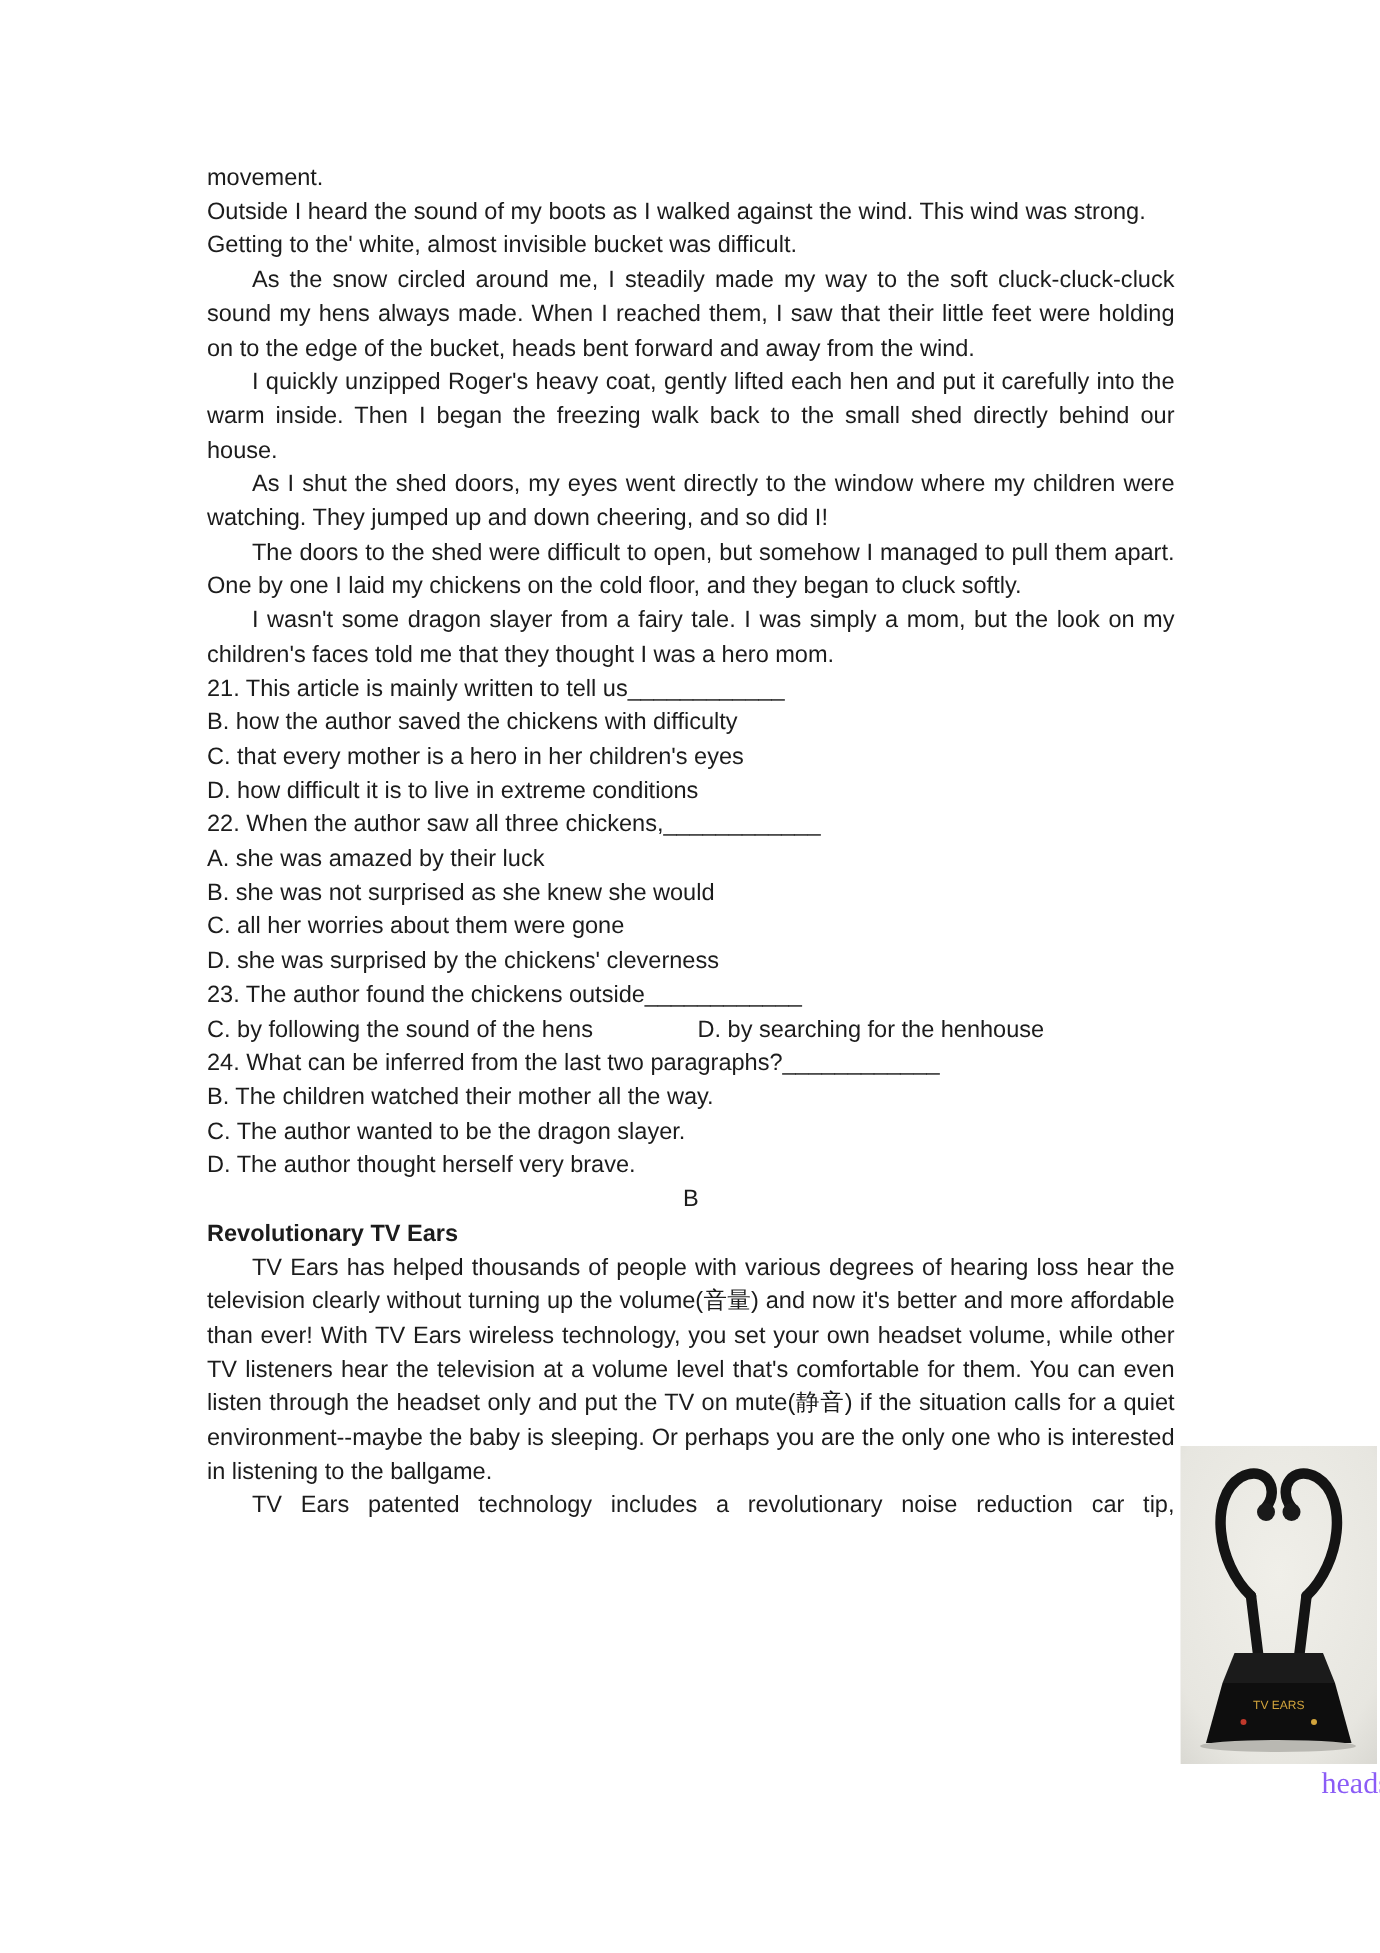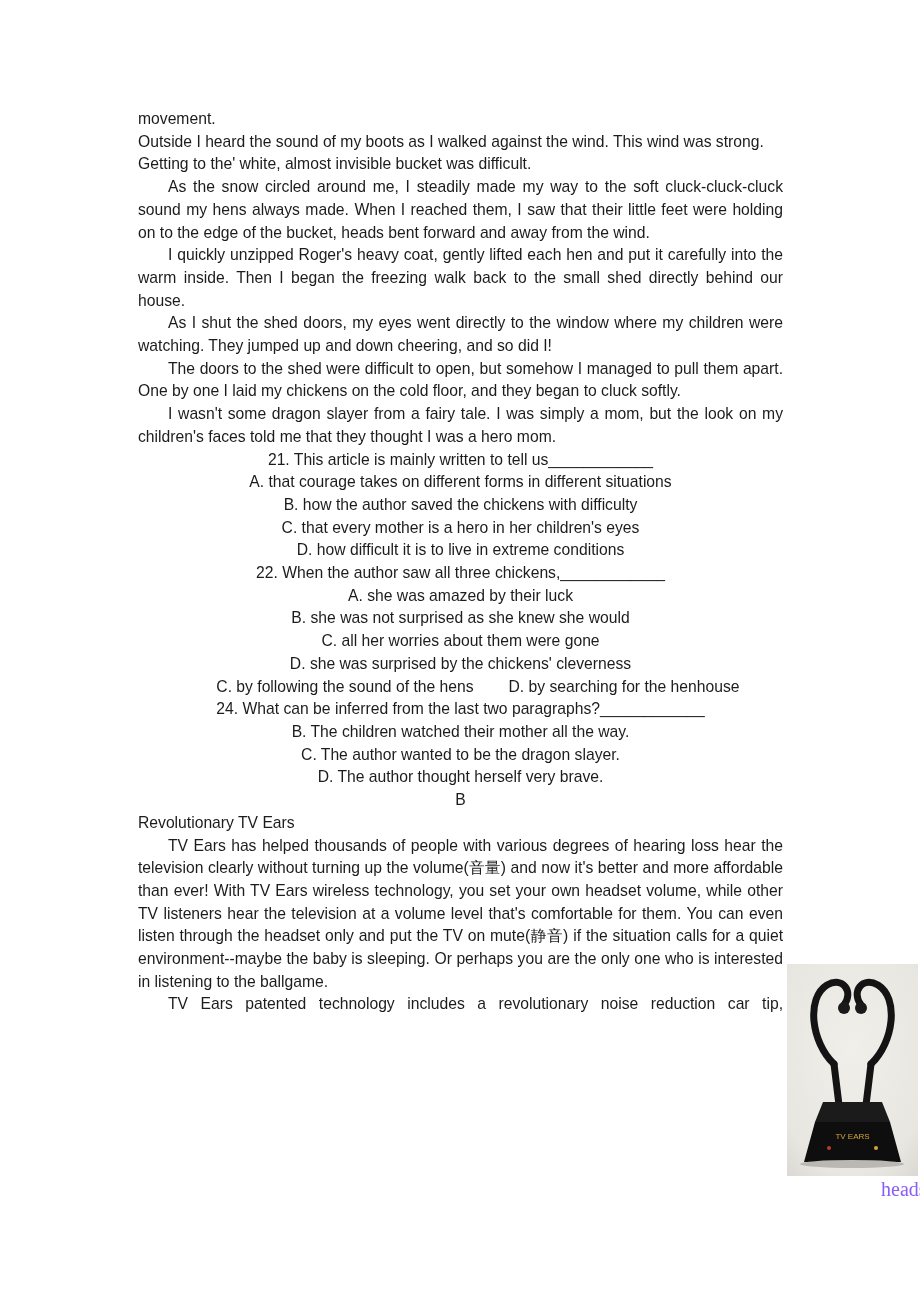--- a/index.html
+++ b/index.html
@@ -16,28 +16,28 @@
     color: #1c1c1c;
     overflow: hidden;
   }
   .content {
     position: absolute;
     left: 138px; top: 108px;
     width: 645px;
     font-size: 15.7px;
     line-height: 22.7px;
   }
-  .para { text-align: center; }
+  .para { text-align: left; }
   .justify { text-align: justify; }
   .indent { text-indent: 30px; }
   .justify-last { text-align: justify; text-align-last: justify; }
   .opt-col { display: inline-block; width: 327px; }
   .section-label { text-align: center; }
   .section-heading {
-    font-weight: normal;
+    font-weight: bold;
     font-size: 15.7px;
     line-height: 22.7px;
   }
   .headset-figure {
     position: absolute;
     left: 787px; top: 964px;
     width: 154px;
   }
   .headset-photo {
     width: 131px; height: 212px;
@@ -66,35 +66,35 @@
     <p class="para justify indent">As the snow circled around me, I steadily made my way to the soft cluck-cluck-cluck sound my hens always made. When I reached them, I saw that their little feet were holding on to the edge of the bucket, heads bent forward and away from the wind.</p>
     <p class="para justify indent">I quickly unzipped Roger's heavy coat, gently lifted each hen and put it carefully into the warm inside. Then I began the freezing walk back to the small shed directly behind our house.</p>
     <p class="para justify indent">As I shut the shed doors, my eyes went directly to the window where my children were watching. They jumped up and down cheering, and so did I!</p>
     <p class="para justify indent">The doors to the shed were difficult to open, but somehow I managed to pull them apart. One by one I laid my chickens on the cold floor, and they began to cluck softly.</p>
     <p class="para justify indent">I wasn't some dragon slayer from a fairy tale. I was simply a mom, but the look on my children's faces told me that they thought I was a hero mom.</p>
 
     <section class="questions">
 
       <div class="question">
         <p class="para">21. This article is mainly written to tell us____________</p>
-        <p class="para">A. that courage takes on different forms in different situations</p>
         <p class="para">B. how the author saved the chickens with difficulty</p>
         <p class="para">C. that every mother is a hero in her children's eyes</p>
         <p class="para">D. how difficult it is to live in extreme conditions</p>
       </div>
 
       <div class="question">
         <p class="para">22. When the author saw all three chickens,____________</p>
         <p class="para">A. she was amazed by their luck</p>
         <p class="para">B. she was not surprised as she knew she would</p>
         <p class="para">C. all her worries about them were gone</p>
         <p class="para">D. she was surprised by the chickens' cleverness</p>
       </div>
 
       <div class="question">
+        <p class="para">23. The author found the chickens outside____________</p>
         <p class="para"><span class="opt-col">C. by following the sound of the hens</span><span>D. by searching for the henhouse</span></p>
       </div>
 
       <div class="question">
         <p class="para">24. What can be inferred from the last two paragraphs?____________</p>
         <p class="para">B. The children watched their mother all the way.</p>
         <p class="para">C. The author wanted to be the dragon slayer.</p>
         <p class="para">D. The author thought herself very brave.</p>
       </div>
 

